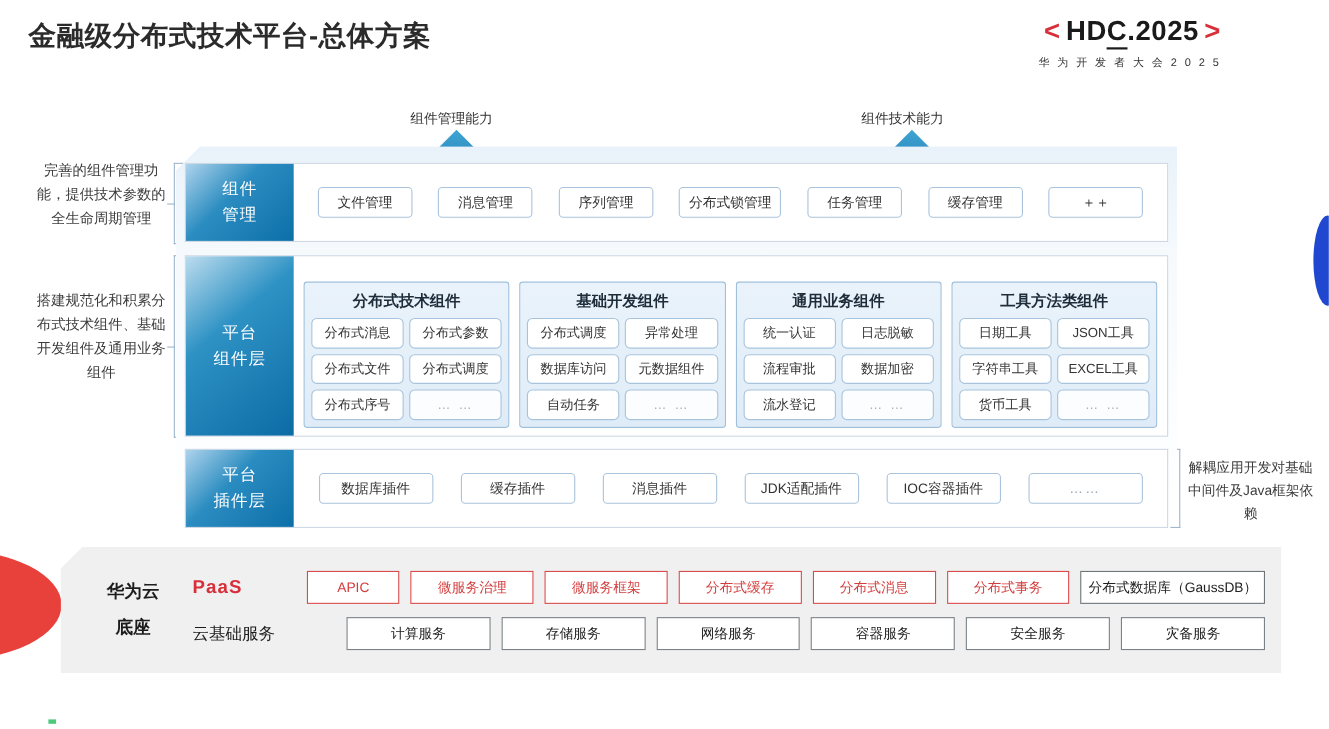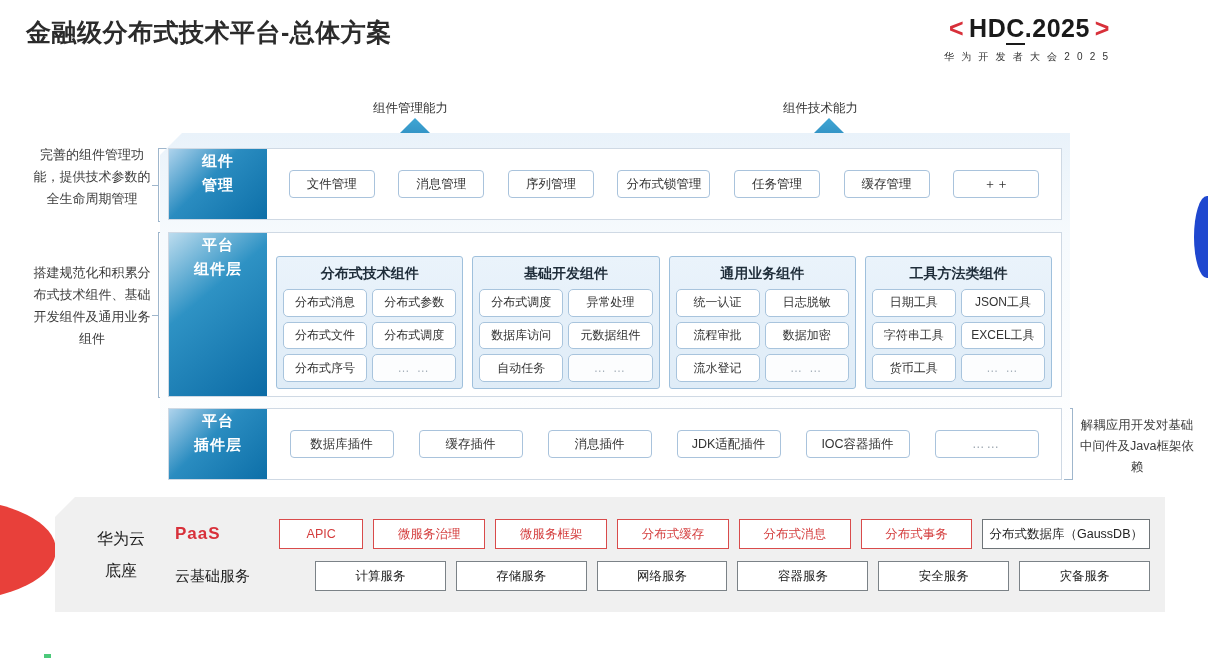--- a/index.html
+++ b/index.html
@@ -99,22 +99,22 @@
     border: 1px solid #cfd9e4;
     background: #ffffff;
     display: flex;
     align-items: stretch;
   }
   .row-label {
     width: 98px; flex: 0 0 98px;
     background: linear-gradient(135deg, #aed3ec 0%, #2a8cc0 42%, #0d6fa8 100%);
     color: #ffffff;
     display: flex; flex-direction: column;
-    align-items: center; justify-content: flex-start;
-    font-size: 15px; line-height: 24px; font-weight: bold;
+    align-items: center; justify-content: center;
+    font-size: 15px; line-height: 24px; font-weight: normal;
     letter-spacing: 1px;
   }
   .row-body {
     flex: 1; display: flex; align-items: center;
     justify-content: space-around;
     padding: 0 10px;
   }
 
   
   .chip {
@@ -173,21 +173,21 @@
     background: #f0f0f0;
     clip-path: polygon(20px 0, 100% 0, 100% 100%, 0 100%, 0 20px);
   }
   .base-inner {
     position: absolute; left: 75px; top: 505px;
     width: 1075px; height: 100px;
     display: flex; align-items: center;
   }
   .base-title {
     width: 92px; flex: 0 0 92px; text-align: center;
-    font-size: 16px; font-weight: normal; color: #1c1c1c;
+    font-size: 16px; font-weight: bold; color: #1c1c1c;
     line-height: 32px;
   }
   .base-rows { flex: 1; }
   .base-row {
     display: flex; align-items: center; height: 34px; margin-bottom: 8px;
   }
   .base-row:last-child { margin-bottom: 0; gap: 36px; }
   .base-row-label {
     width: 112px; flex: 0 0 112px; text-align: left;
     font-size: 15px; color: #1c1c1c; padding-left: 8px;

